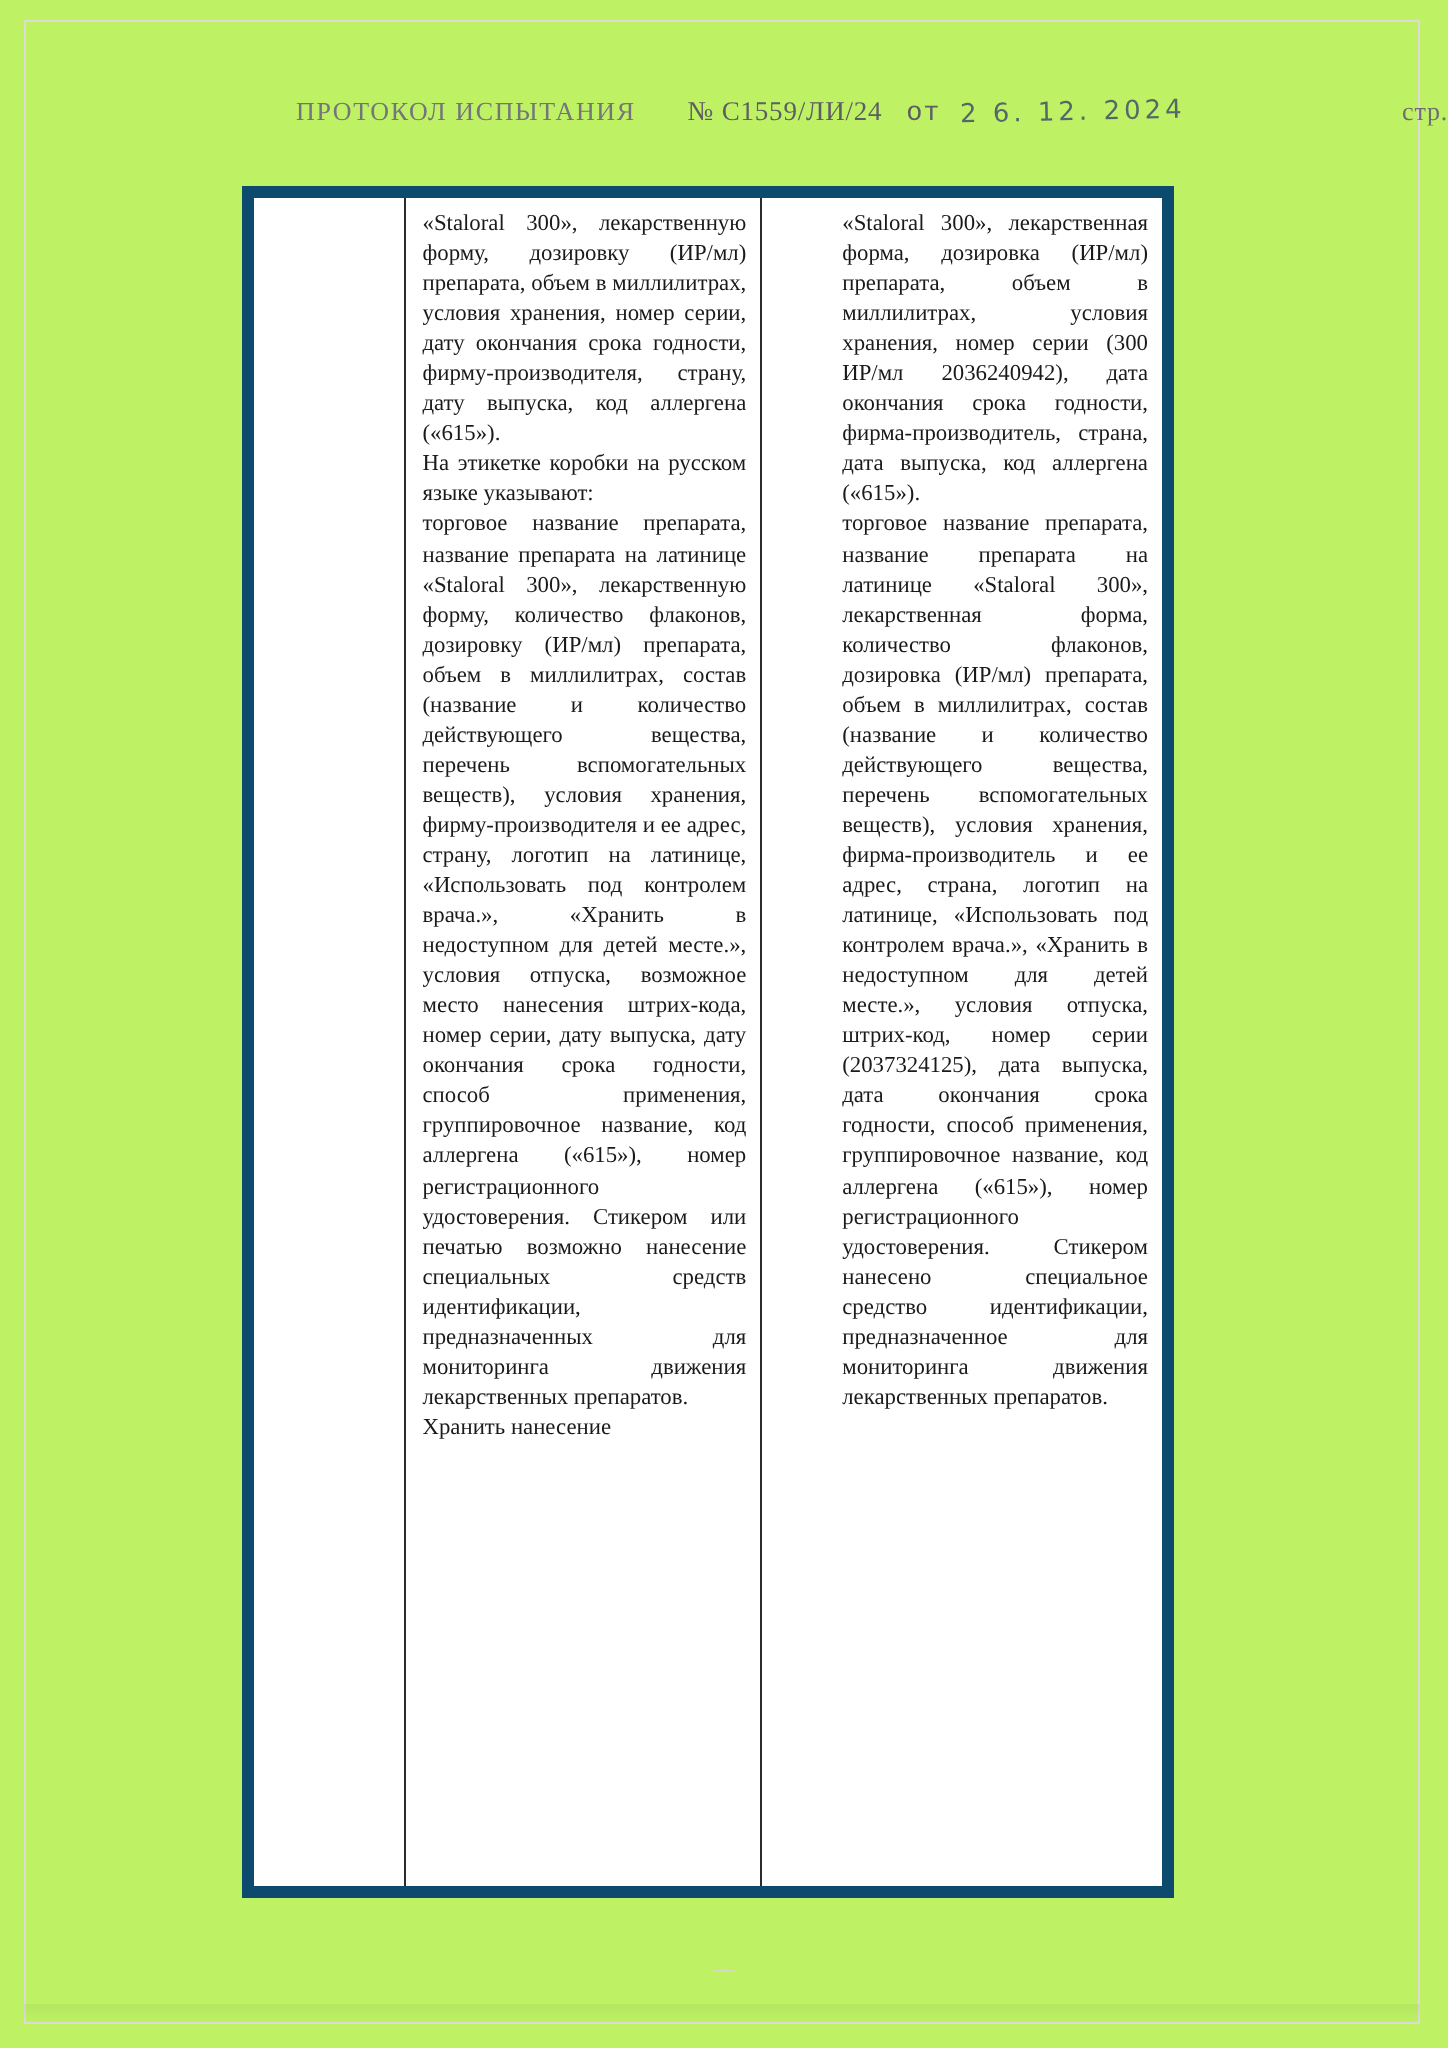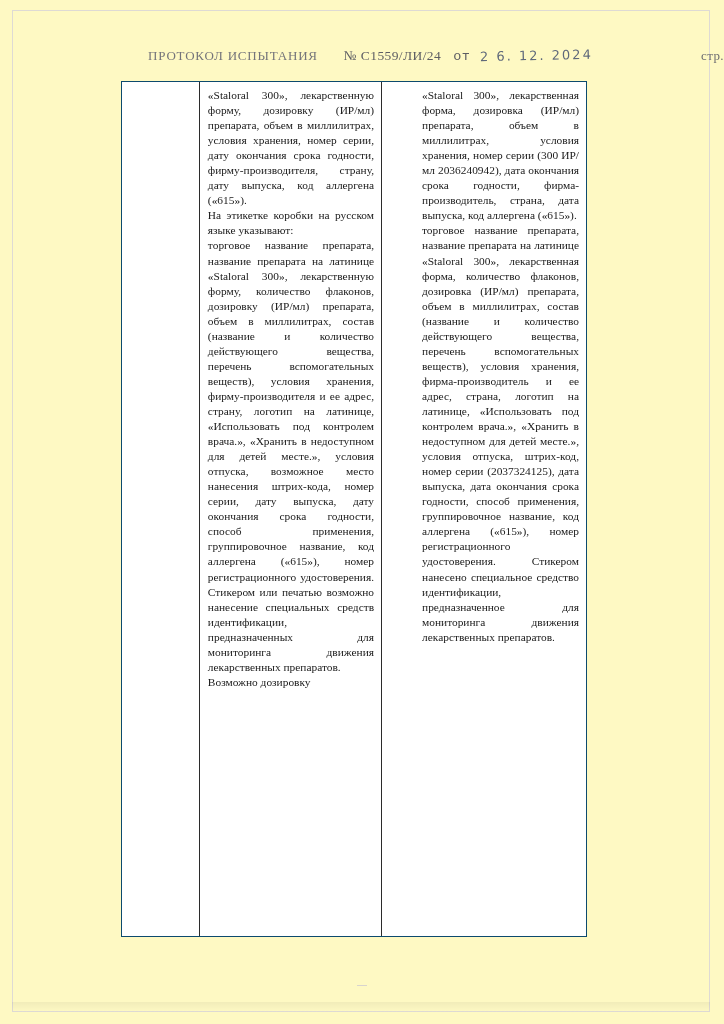--- a/index.html
+++ b/index.html
@@ -13,21 +13,21 @@
     font-family: "Liberation Serif", serif;
     color: #1a1a1a;
     position: relative;
     overflow: hidden;
   }
   .page {
     position: absolute;
     left: 0; top: 0;
     width: 724px;
     height: 1024px;
-    background: #fef9c3;
+    background: #bef264;
   }
   
   .scan-frame {
     position: absolute;
     left: 12px; top: 10px;
     width: 698px; height: 1002px;
     border: 1px solid #dedad4;
     box-sizing: border-box;
   }
 
@@ -74,24 +74,24 @@
   .doc-header .pageno {
     margin-left: 54px;
     color: #6f6f72;
     font-size: 13px;
   }
 
   
   .tbl {
     position: absolute;
     left: 121px;
-    top: 81px;
+    top: 93px;
     width: 466px;
     height: 856px;
-    border: 1px solid #0c4a6e;
+    border: 6px solid #0c4a6e;
     box-sizing: border-box;
     display: flex;
     background: #fff;
   }
   .col {
     box-sizing: border-box;
     padding: 6px 7px 0 8px;
     overflow: hidden;
   }
   .col-1 {
@@ -157,21 +157,21 @@
 
     <div class="col col-1">
       <div class="cell-text"></div>
     </div>
 
     <div class="col col-2">
       <div class="cell-text">
         <p>«Staloral 300», лекарственную форму, дозировку (ИР/мл) препарата, объем в миллилитрах, условия хранения, номер серии, дату окончания срока годности, фирму-производителя, страну, дату выпуска, код аллергена («615»).</p>
         <p class="u">На этикетке коробки на русском языке указывают:</p>
         <p>торговое название препарата, название препарата на латинице «Staloral 300», лекарственную форму, количество флаконов, дозировку (ИР/мл) препарата, объем в миллилитрах, состав (название и количество действующего вещества, перечень вспомогательных веществ), условия хранения, фирму-производителя и ее адрес, страну, логотип на латинице, «Использовать под контролем врача.», «Хранить в недоступном для детей месте.», условия отпуска, возможное место нанесения штрих-кода, номер серии, дату выпуска, дату окончания срока годности, способ применения, группировочное название, код аллергена («615»), номер регистрационного удостоверения. Стикером или печатью возможно нанесение специальных средств идентификации, предназначенных для мониторинга движения лекарственных препаратов.</p>
-        <p>Возможно дозировку</p>
+        <p>Хранить нанесение</p>
       </div>
     </div>
 
     <div class="col col-3">
       <div class="cell-text">
         <p>«Staloral 300», лекарственная форма, дозировка (ИР/мл) препарата, объем в миллилитрах, условия хранения, номер серии (300 ИР/мл 2036240942), дата окончания срока годности, фирма-производитель, страна, дата выпуска, код аллергена («615»).</p>
         <p>торговое название препарата, название препарата на латинице «Staloral 300», лекарственная форма, количество флаконов, дозировка (ИР/мл) препарата, объем в миллилитрах, состав (название и количество действующего вещества, перечень вспомогательных веществ), условия хранения, фирма-производитель и ее адрес, страна, логотип на латинице, «Использовать под контролем врача.», «Хранить в недоступном для детей месте.», условия отпуска, штрих-код, номер серии (2037324125), дата выпуска, дата окончания срока годности, способ применения, группировочное название, код аллергена («615»), номер регистрационного удостоверения. Стикером нанесено специальное средство идентификации, предназначенное для мониторинга движения лекарственных препаратов.</p>
       </div>
     </div>
 

